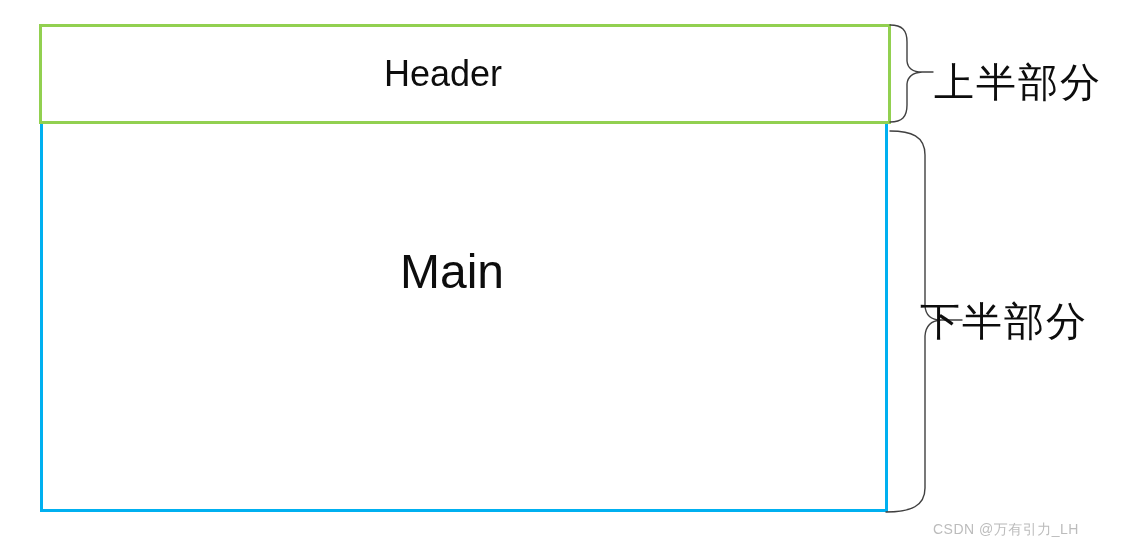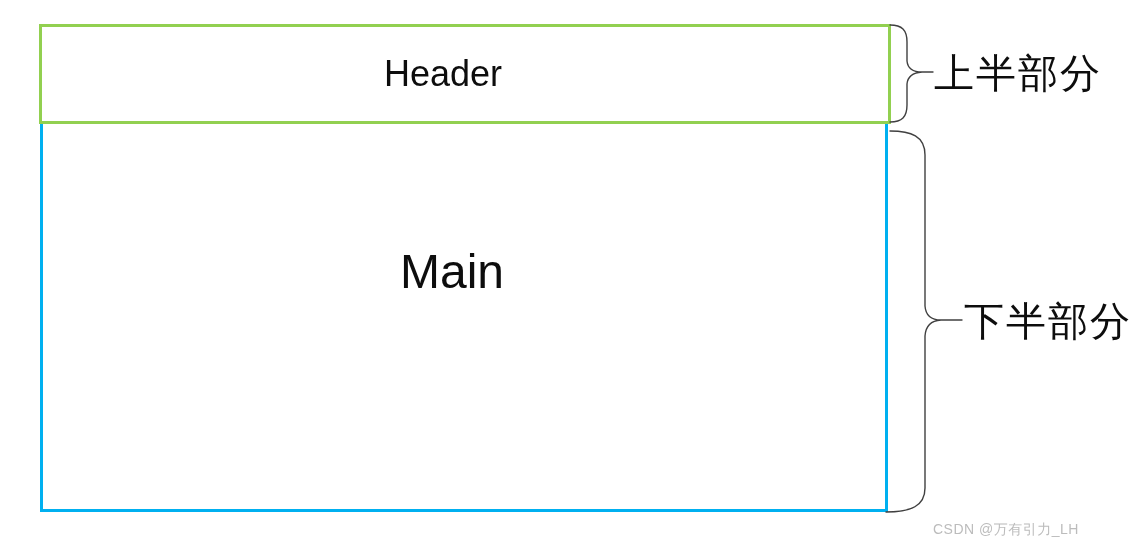--- a/index.html
+++ b/index.html
@@ -51,22 +51,22 @@
     color: #0d0d0d;
   }
   .annot {
     position: absolute;
     font-size: 40px;
     line-height: 1;
     letter-spacing: 2px;
     white-space: nowrap;
     color: #0d0d0d;
   }
-  .annot-upper { left: 934px; top: 53px; }
-  .annot-lower { left: 964px; top: 301px; text-align: right; }
+  .annot-upper { left: 934px; top: 62px; }
+  .annot-lower { left: 920px; top: 301px; text-align: right; }
   .brace-layer {
     position: absolute;
     left: 0; top: 0;
     width: 1132px; height: 550px;
     z-index: 3;
   }
   .brace-layer path {
     fill: none;
     stroke: #404040;
     stroke-width: 1.4;

